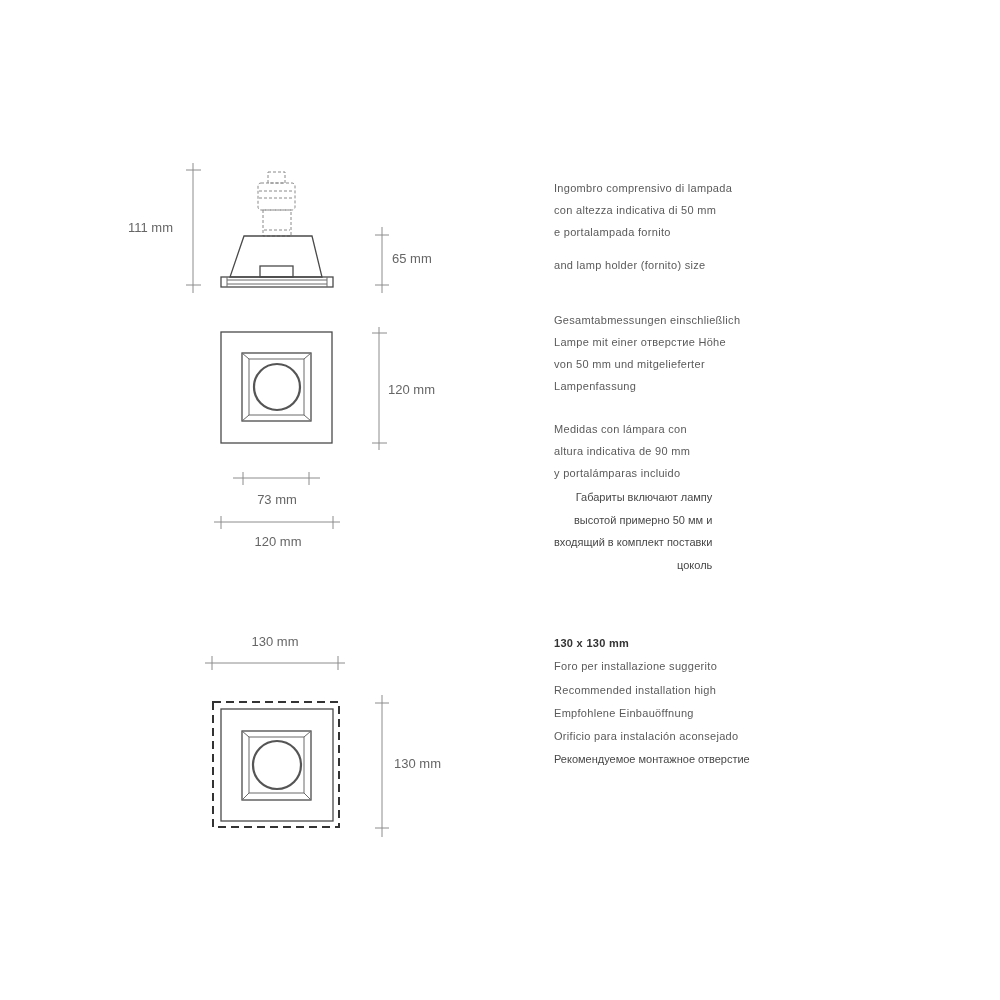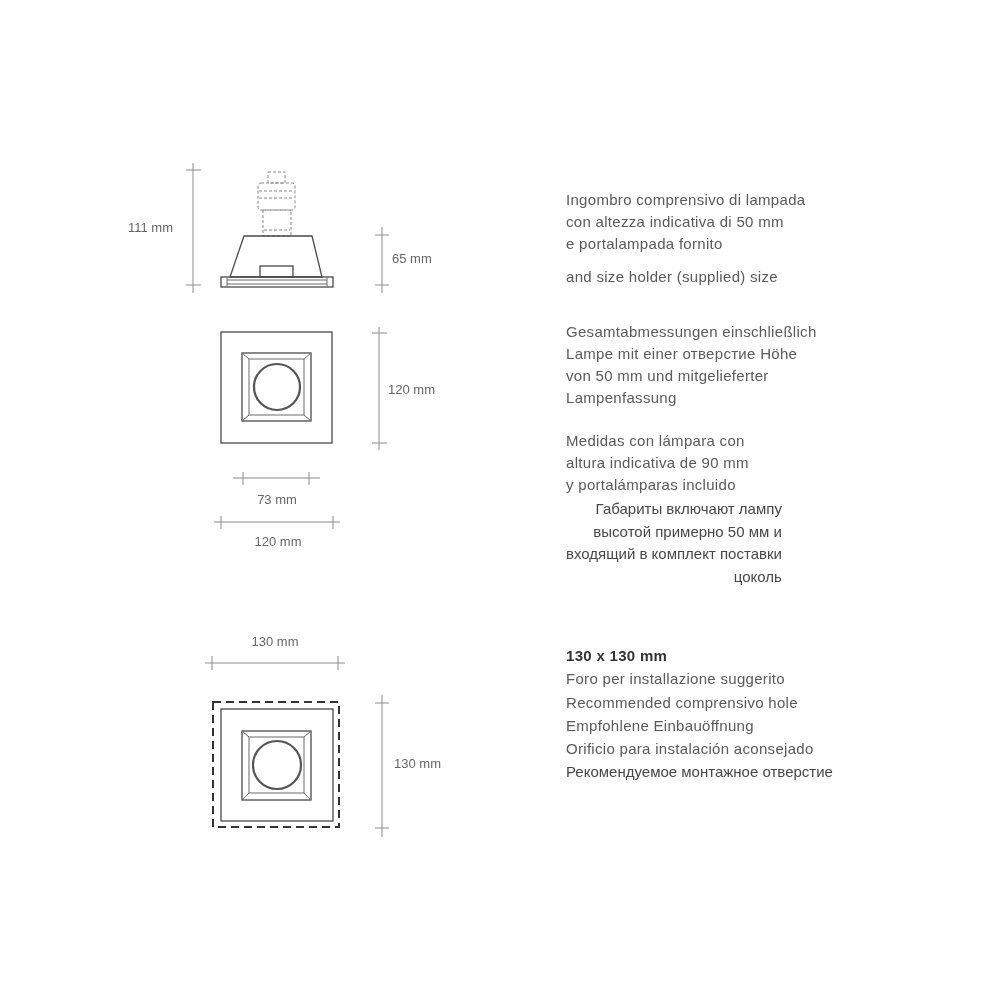--- a/index.html
+++ b/index.html
@@ -6,22 +6,22 @@
   body { width: 1000px; height: 1000px; position: relative; overflow: hidden;
          font-family: "Liberation Sans", sans-serif; }
   #drawing { position: absolute; left: 0; top: 0; width: 1000px; height: 1000px; }
   .obj { fill: none; stroke: #4a4a4a; stroke-width: 1.3; }
   .obj-thin { fill: none; stroke: #6a6a6a; stroke-width: 1; }
   .hidden-line { fill: none; stroke: #8a8a8a; stroke-width: 1; stroke-dasharray: 3 2; }
   .dim { fill: none; stroke: #8c8c8c; stroke-width: 1; }
   .cut { fill: none; stroke: #333333; stroke-width: 2; stroke-dasharray: 8 5; }
   .ring { fill: none; stroke: #555555; stroke-width: 2.2; }
   .dim-label { font-family: "Liberation Sans", sans-serif; font-size: 13px; fill: #666666; }
-  .desc { position: absolute; left: 550px; margin: 16px; color: #5a5a5a;
-          font-size: 15px; line-height: 22px; letter-spacing: 0.3px; }
+  .desc { position: absolute; left: 550px; margin: 4px; color: #5a5a5a;
+          font-size: 11px; line-height: 22px; letter-spacing: 0.3px; }
   .desc span { display: block; white-space: nowrap; }
   .desc.ru { color: #474747; letter-spacing: 0; line-height: 22.7px; }
   .desc.hole { line-height: 23.3px; }
   .desc .title { font-weight: bold; color: #333333; }
   .desc .ru-line { color: #474747; letter-spacing: 0; }
 </style>
 </head>
 <body>
 
 <svg id="drawing" viewBox="0 0 1000 1000" xmlns="http://www.w3.org/2000/svg">
@@ -119,21 +119,21 @@
   </g>
 </svg>
 
 <div class="desc" style="top:173px;">
   <span>Ingombro comprensivo di lampada</span>
   <span>con altezza indicativa di 50 mm</span>
   <span>e portalampada fornito</span>
 </div>
 
 <div class="desc" style="top:250px;">
-  <span>and size holder (supplied) size</span>
+  <span>and lamp holder (fornito) size</span>
 </div>
 
 <div class="desc" style="top:305px;">
   <span>Gesamtabmessungen einschließlich</span>
   <span>Lampe mit einer отверстие Höhe</span>
   <span>von 50 mm und mitgelieferter</span>
   <span>Lampenfassung</span>
 </div>
 
 <div class="desc" style="top:414px;">
@@ -145,17 +145,17 @@
 <div class="desc ru" style="top:482px;text-align:right;">
   <span>Габариты включают лампу</span>
   <span>высотой примерно 50 мм и</span>
   <span>входящий в комплект поставки</span>
   <span>цоколь</span>
 </div>
 
 <div class="desc hole" style="top:628px;">
   <span class="title">130 x 130 mm</span>
   <span>Foro per installazione suggerito</span>
-  <span>Recommended comprensivo hole</span>
+  <span>Recommended installation high</span>
   <span>Empfohlene Einbauöffnung</span>
   <span>Orificio para instalación aconsejado</span>
   <span class="ru-line">Рекомендуемое монтажное отверстие</span>
 </div>
 
 </body></html>

